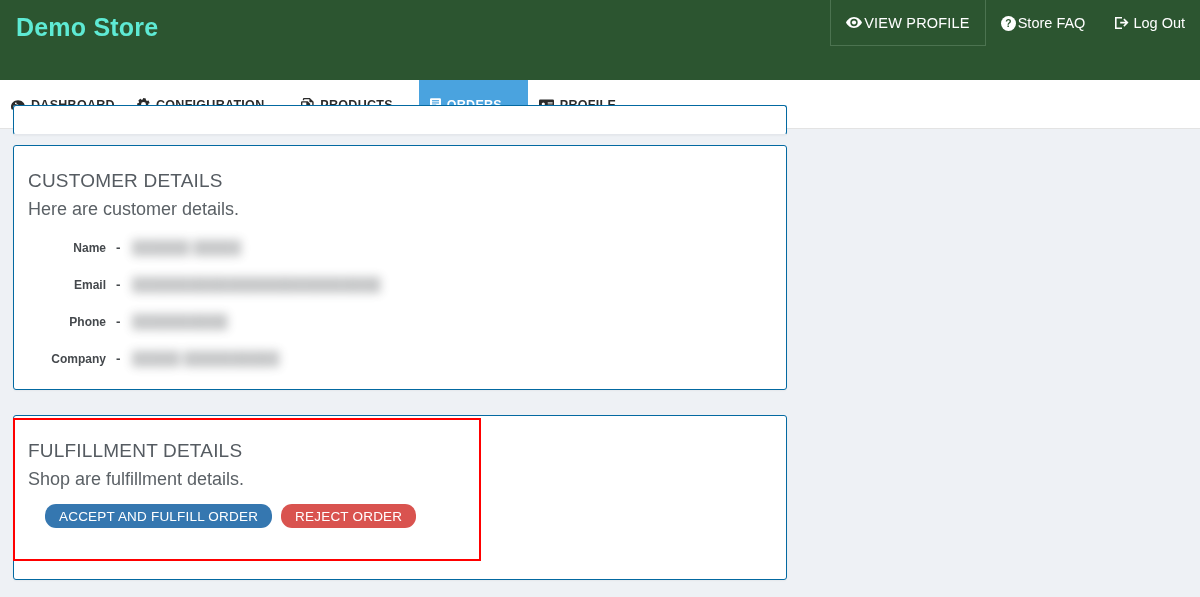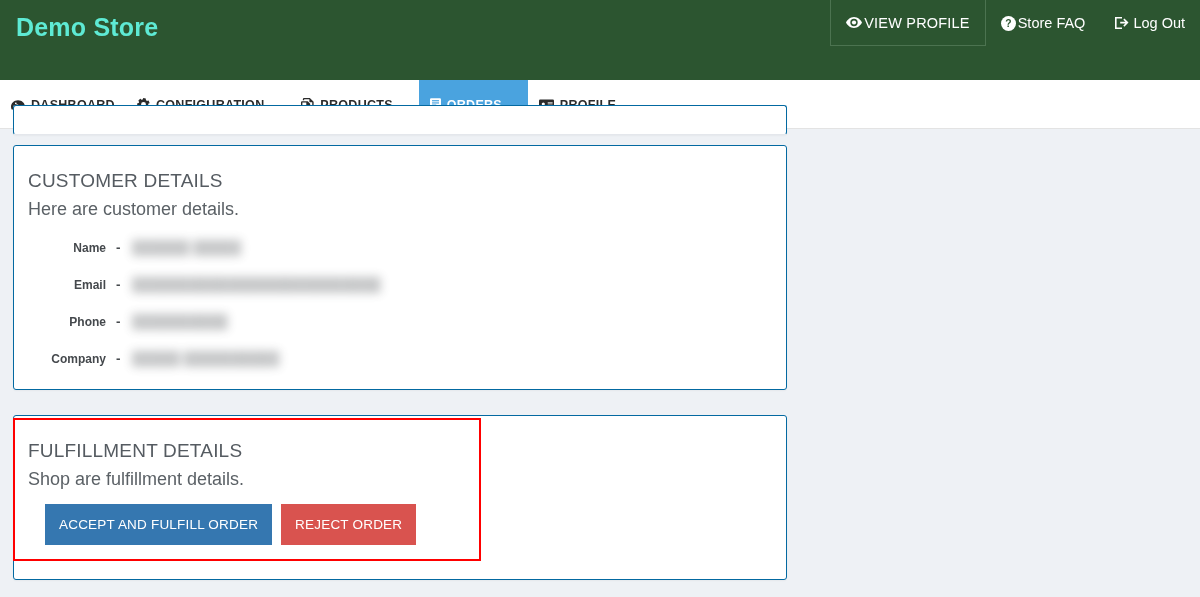--- a/index.html
+++ b/index.html
@@ -177,27 +177,27 @@
     filter: blur(5px);
     opacity: .30;
     user-select: none;
     white-space: nowrap;
   }
 
   
   .btn-row { display: flex; gap: 9px; margin-top: 14px; margin-left: 17px; }
   .btn {
     border: none;
-    border-radius: 0;
+    border-radius: 11px;
     color: #ffffff;
     font-size: 13.5px;
     font-family: "Liberation Sans", sans-serif;
     letter-spacing: .2px;
     padding: 0 14px;
-    height: 41px;
+    height: 24px;
     cursor: pointer;
     white-space: nowrap;
   }
   .btn-accept { background: #3577b0; }
   .btn-reject { background: #d9534f; }
 
   
   .annot-box {
     position: absolute;
     left: 13px;

